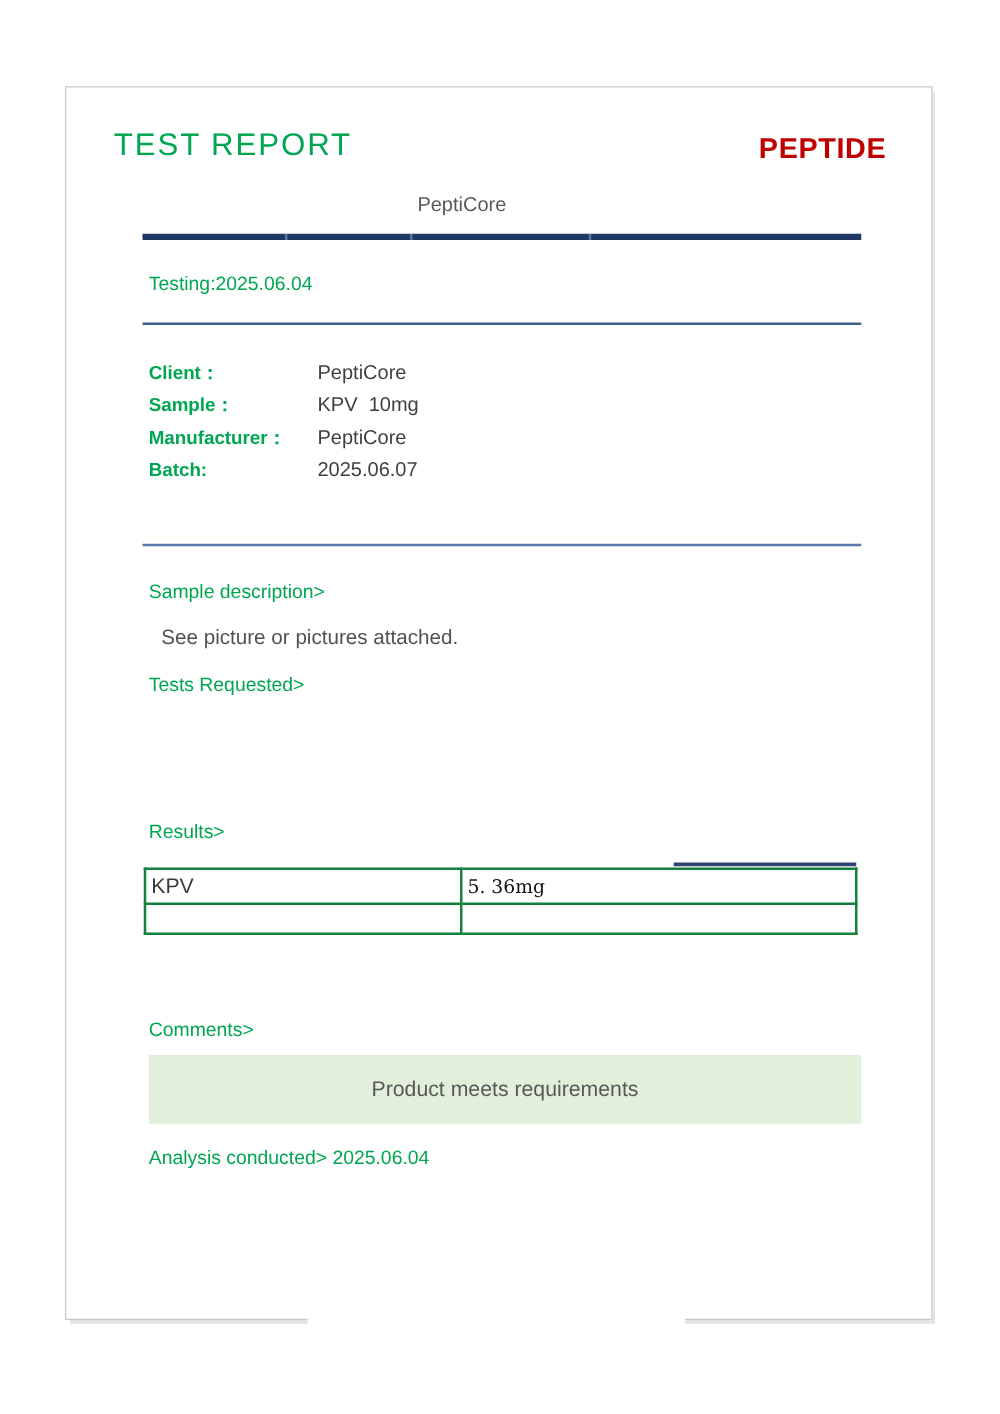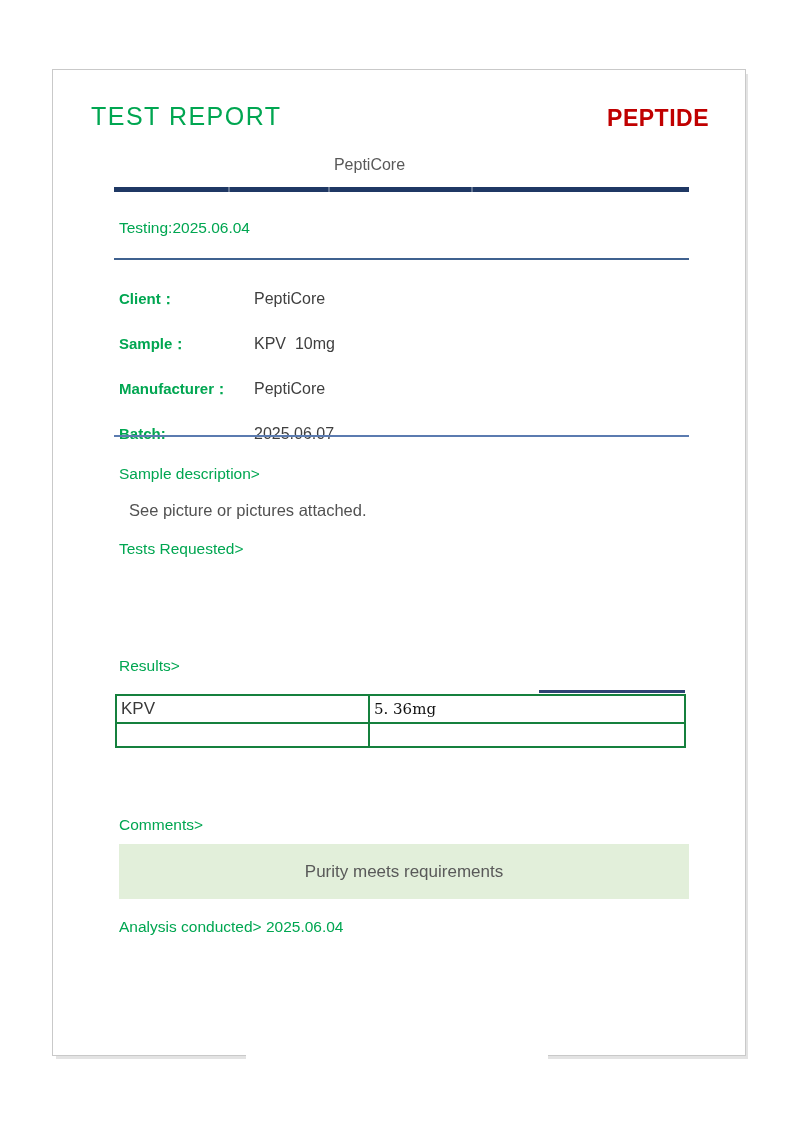--- a/index.html
+++ b/index.html
@@ -25,21 +25,21 @@
   
   .rule-thick { position:absolute; left:61px; top:117px; width:575px; height:5px; background:#1f3864; }
   .rule-thick .tick { position:absolute; top:0; width:2px; height:100%; background:rgba(255,255,255,.3); }
   .rule-thin { position:absolute; left:61px; width:575px; height:2px; background:#4c6da0; }
   .rule-1 { top:188px; background:#3f618f; }
   .rule-2 { top:365px; background:#5b7bb0; }
 
   .h-green { position:absolute; left:66px; font-size:15.5px; font-weight:400; color:#00a651; }
 
   
-  .info-block { position:absolute; left:66px; top:221px; display:flex; flex-direction:column; gap:29px; }
+  .info-block { position:absolute; left:66px; top:221px; display:flex; flex-direction:column; gap:10px; }
   .info-row { display:flex; line-height:16px; }
   .info-label { width:135px; font-size:15px; font-weight:700; color:#00a651; white-space:pre; }
   .info-value { font-size:16px; color:#3f3f3f; white-space:pre; }
 
   .body-text { position:absolute; left:76px; font-size:16.5px; color:#525252; }
 
   
   .results-table { position:absolute; left:62px; top:624px; width:571px;
           border-collapse:collapse; table-layout:fixed; }
   .results-table td { border:2px solid #15803d; padding:0 4px; vertical-align:middle;margin-left:27px; }
@@ -111,19 +111,19 @@
         <td class="c-value">5. 36mg</td>
       </tr>
       <tr class="last">
         <td class="c-name"></td>
         <td class="c-value"></td>
       </tr>
     </tbody>
       </table>
 
     <div class="h-green" style="top:746px">Comments&gt;</div>
-    <div class="comments-box">Purity meets requirements</div>
+    <div class="comments-box">Product meets requirements</div>
 
     <div class="h-green" style="top:848px">Analysis conducted&gt; 2025.06.04</div>
 
     <div class="page-bottom-gap"></div>
   </div>
 </div>
 
 </body></html>

